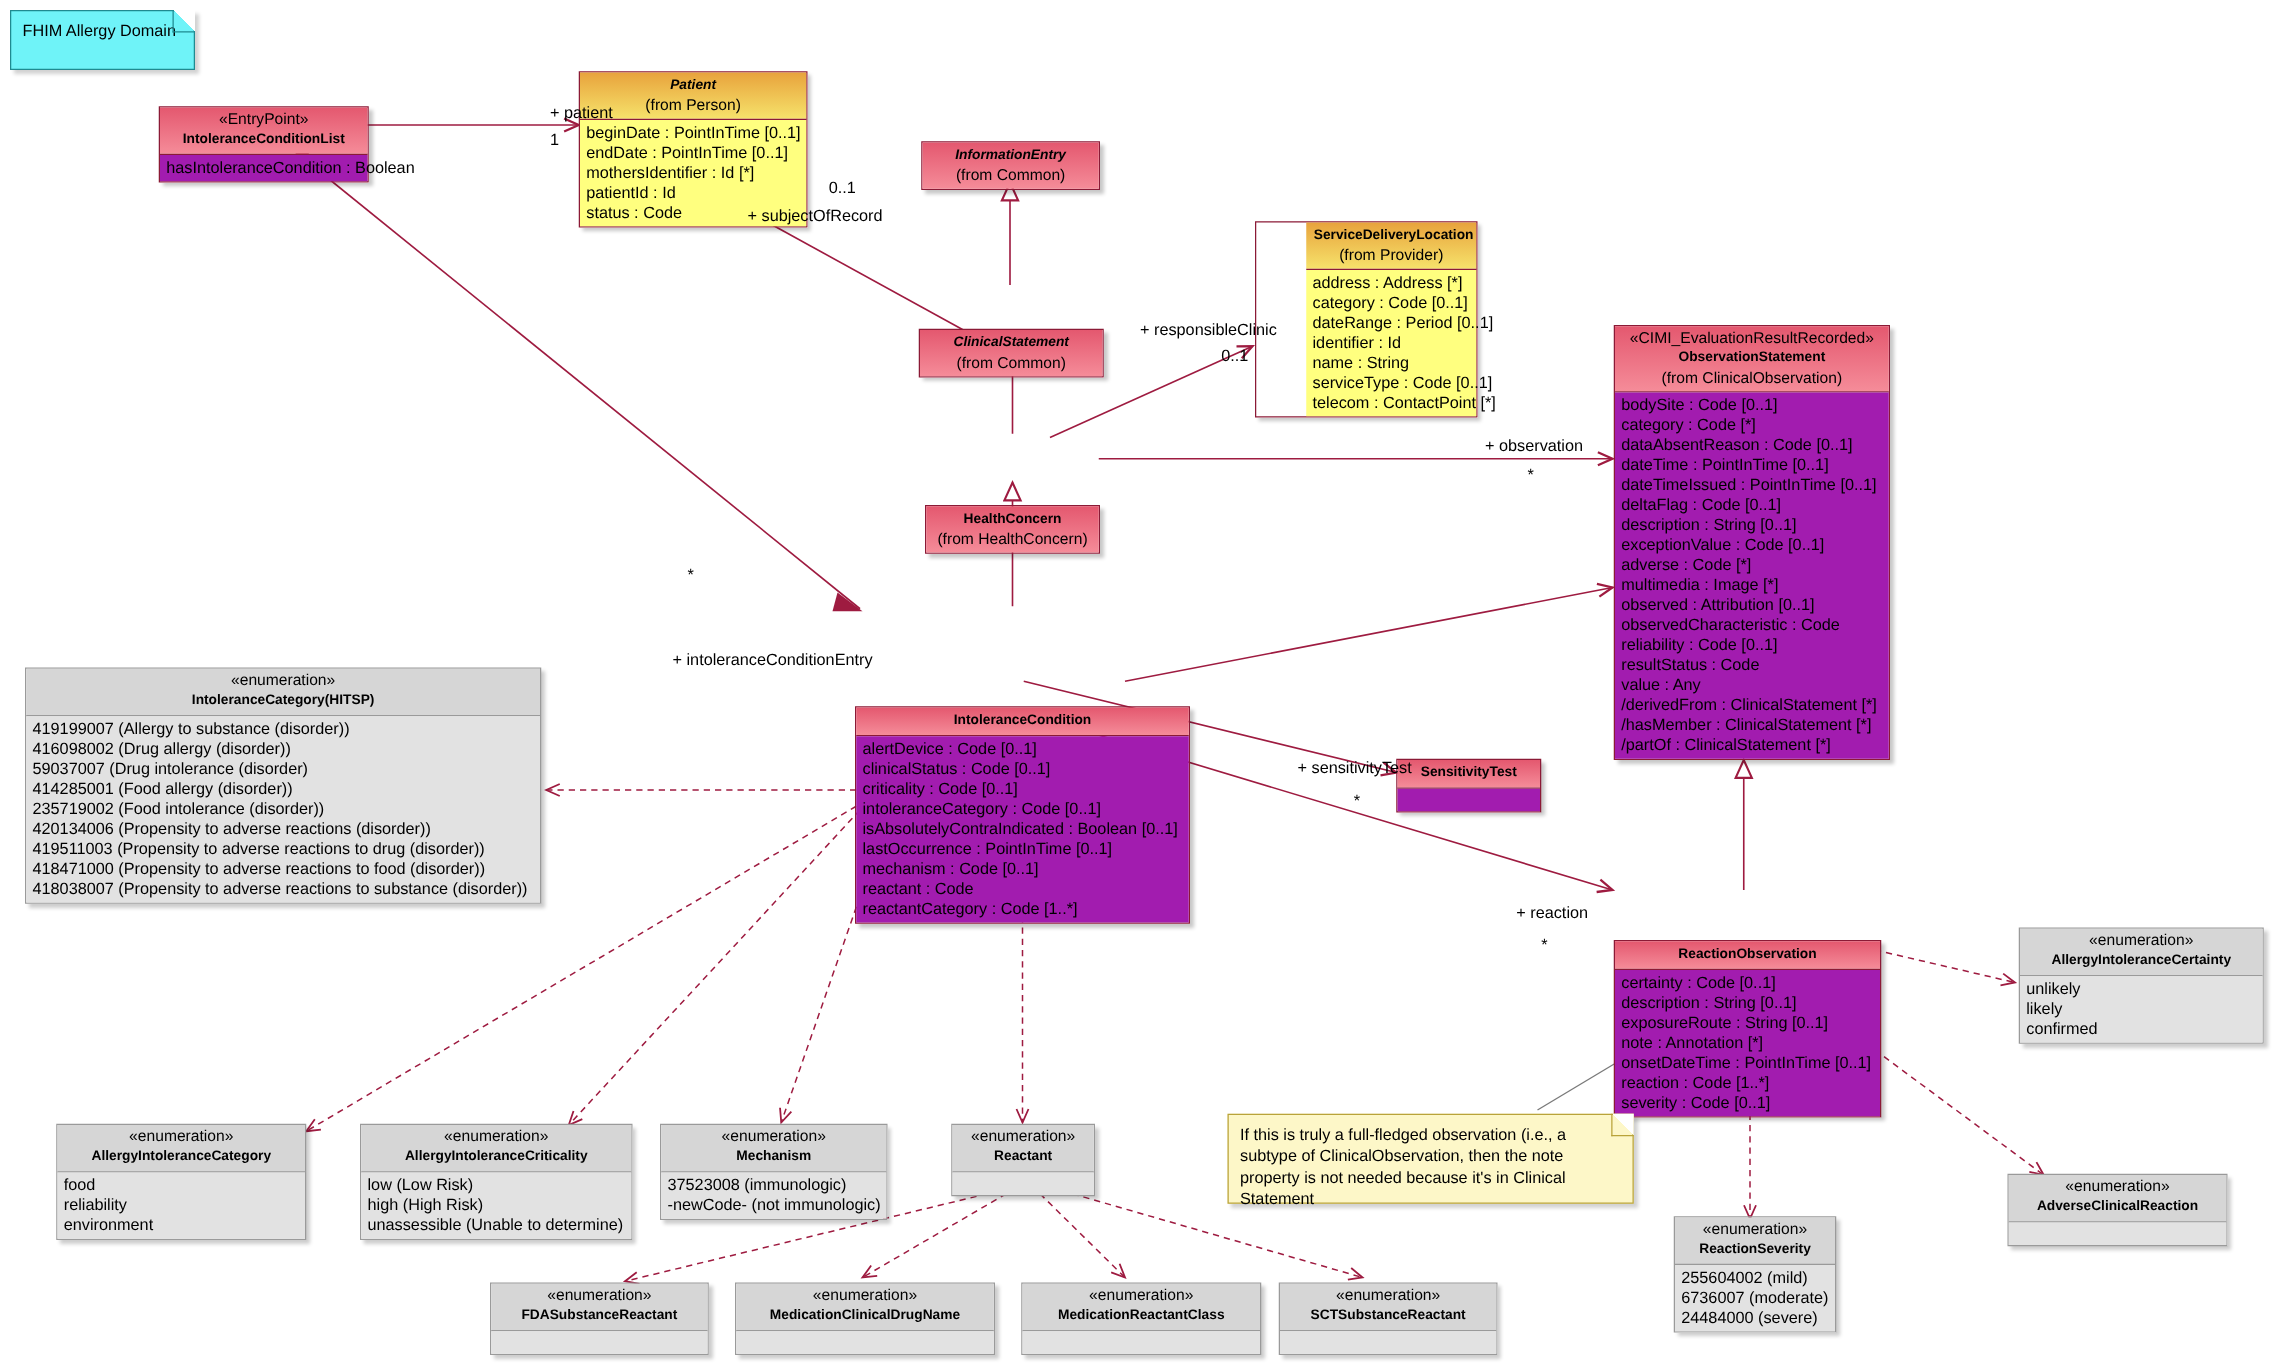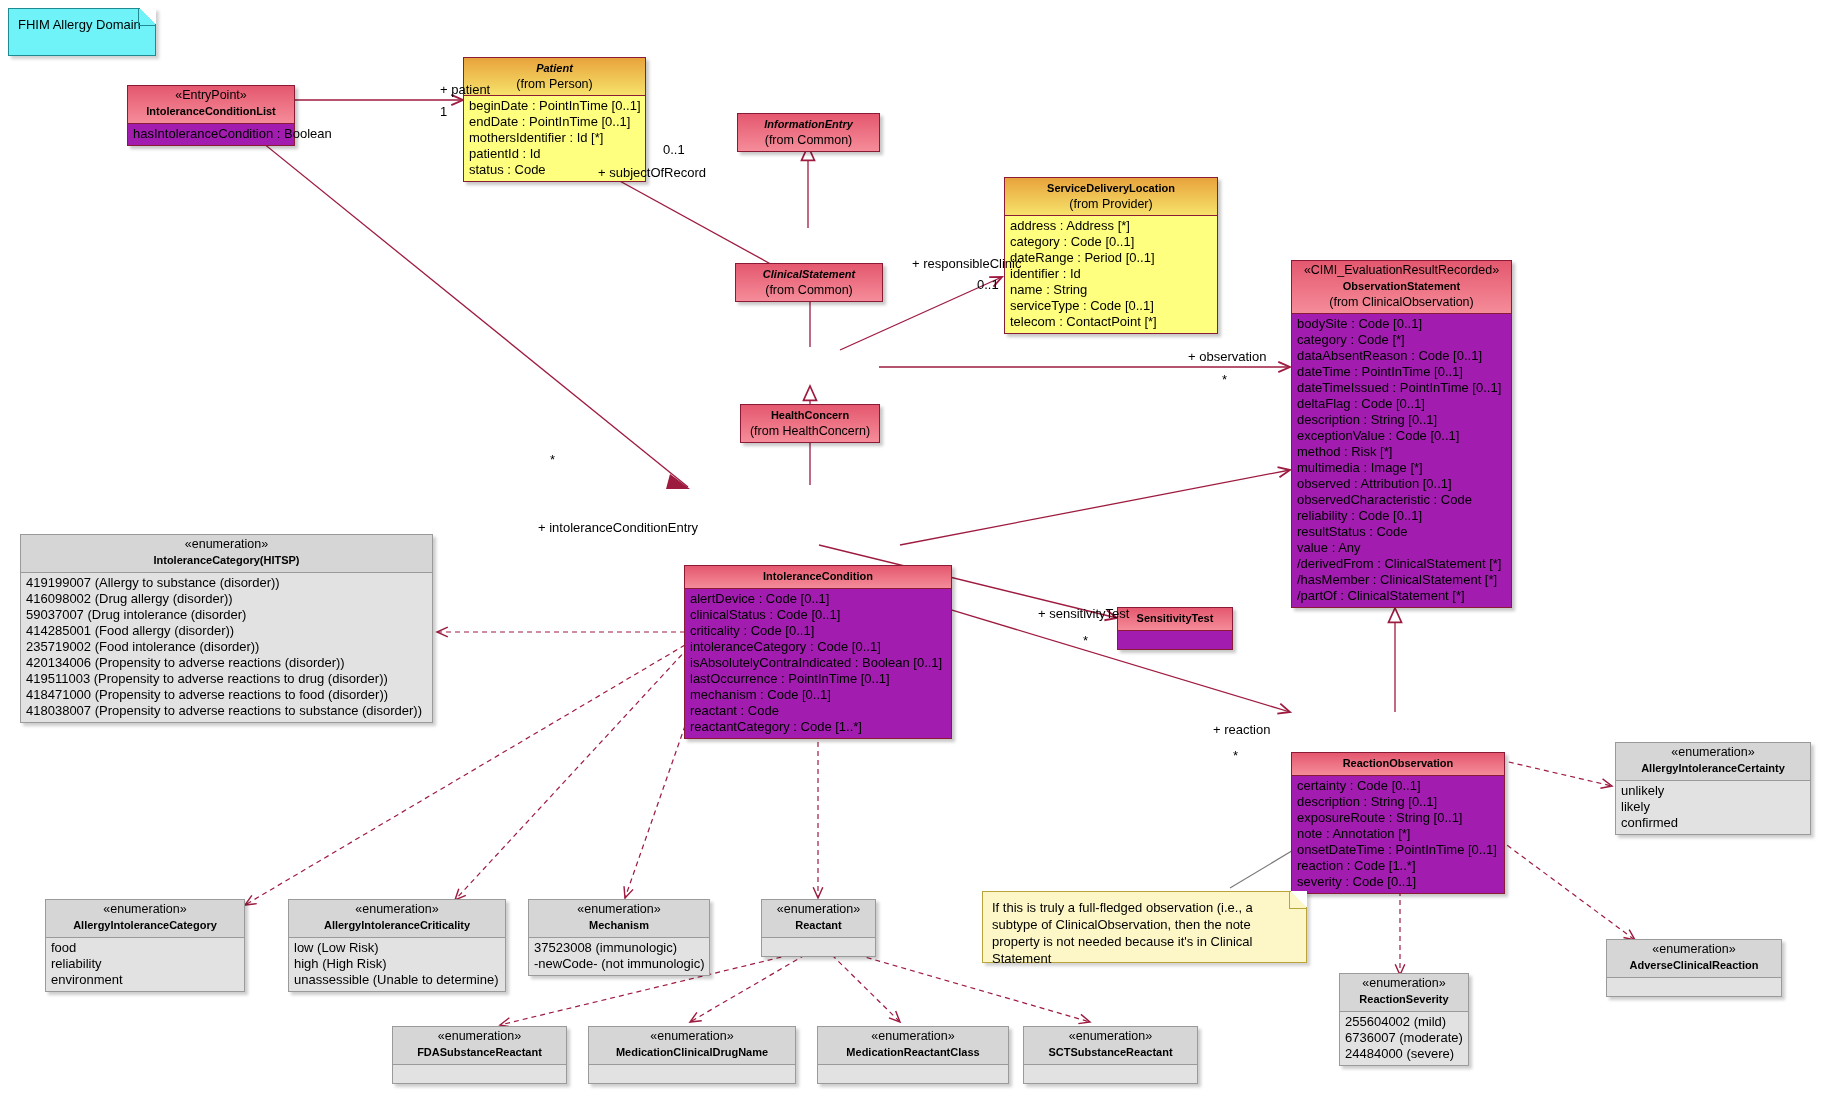--- a/index.html
+++ b/index.html
@@ -224,21 +224,21 @@
     </div>
   </div>
 
   <div class="uml redsolid" style="left:735px;top:263px;width:148px;">
     <div class="head">
       <div class="cname ital">ClinicalStatement</div>
       <div class="from">(from Common)</div>
     </div>
   </div>
 
-  <div class="uml yellow" style="left:1004px;top:177px;width:214px;">
+  <div class="uml yellow" style="left:1004px;top:177px;width:178px;padding-left:40px;">
     <div class="head">
       <div class="cname">ServiceDeliveryLocation</div>
       <div class="from">(from Provider)</div>
     </div>
     <div class="attrs">
       <div>address : Address [*]</div>
       <div>category : Code [0..1]</div>
       <div>dateRange : Period [0..1]</div>
       <div>identifier : Id</div>
       <div>name : String</div>
@@ -255,21 +255,21 @@
     </div>
     <div class="attrs">
       <div>bodySite : Code [0..1]</div>
       <div>category : Code [*]</div>
       <div>dataAbsentReason : Code [0..1]</div>
       <div>dateTime : PointInTime [0..1]</div>
       <div>dateTimeIssued : PointInTime [0..1]</div>
       <div>deltaFlag : Code [0..1]</div>
       <div>description : String [0..1]</div>
       <div>exceptionValue : Code [0..1]</div>
-      <div>method : Risk [*]</div>
+      <div>adverse : Code [*]</div>
       <div>multimedia : Image [*]</div>
       <div>observed : Attribution [0..1]</div>
       <div>observedCharacteristic : Code</div>
       <div>reliability : Code [0..1]</div>
       <div>resultStatus : Code</div>
       <div>value : Any</div>
       <div>/derivedFrom : ClinicalStatement [*]</div>
       <div>/hasMember : ClinicalStatement [*]</div>
       <div>/partOf : ClinicalStatement [*]</div>
     </div>

